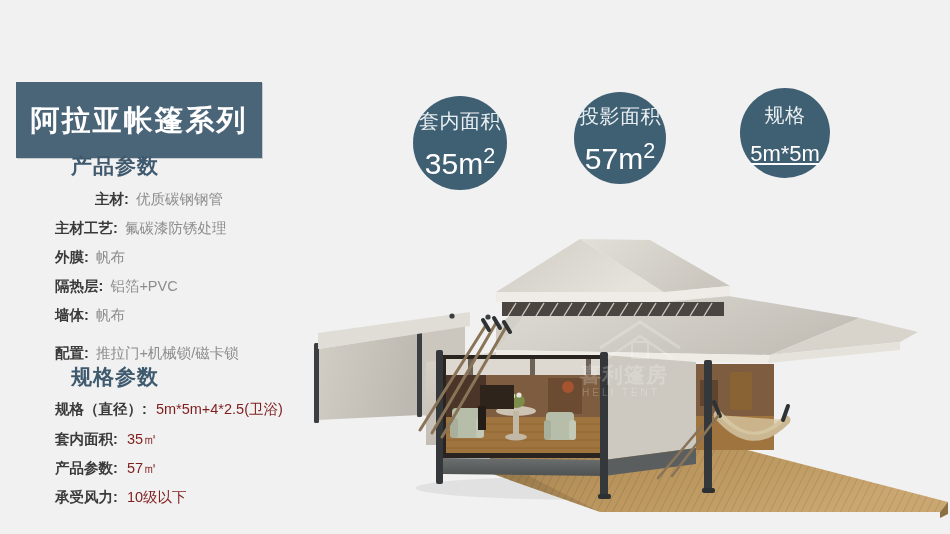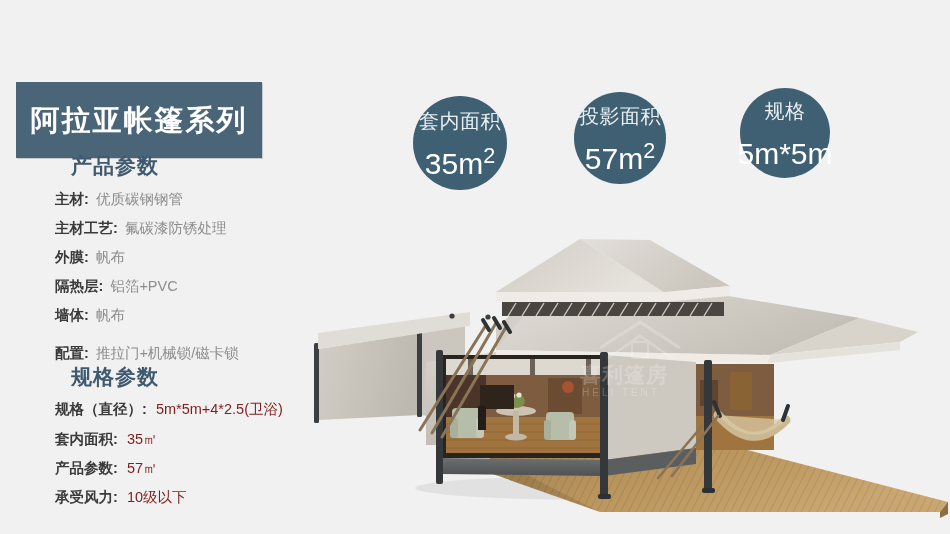--- a/index.html
+++ b/index.html
@@ -72,21 +72,21 @@
     color: #8d8d8d;
     font-weight: normal;
     margin-left: 3px;
   }
   .spec-row .val {
     color: #7f1d1d;
     font-weight: normal;
     margin-left: 5px;
   }
 
-  #p-row-0 { top: 192px; }
+  #p-row-0 { top: 192px; margin-left: 40px; }
   #p-row-1 { top: 221px; }
   #p-row-2 { top: 250px; }
   #p-row-3 { top: 279px; }
   #p-row-4 { top: 308px; }
   #p-row-5 { top: 346px; }
 
   #s-row-0 { top: 402px; }
   #s-row-1 { top: 432px; }
   #s-row-2 { top: 461px; }
   #s-row-3 { top: 490px; }
@@ -116,21 +116,21 @@
     margin-bottom: 14px;
     color: #e9eef1;
   }
   .stat-circle .c-value {
     font-size: 30px;
     font-weight: normal;
     line-height: 1;
     color: #ffffff;
     white-space: nowrap;
   }
-  .stat-circle.small-value .c-value { font-size: 30px; }
+  .stat-circle.small-value .c-value { font-size: 22px; text-decoration: underline; }
 
   #circle-0 { left: 413px; top: 96px; width: 94px; height: 94px; }
   #circle-1 { left: 574px; top: 92px; width: 92px; height: 92px; }
   #circle-2 { left: 740px; top: 88px; width: 90px; height: 90px; }
 
   
   #tent-illustration {
     position: absolute;
     left: 300px;
     top: 230px;

